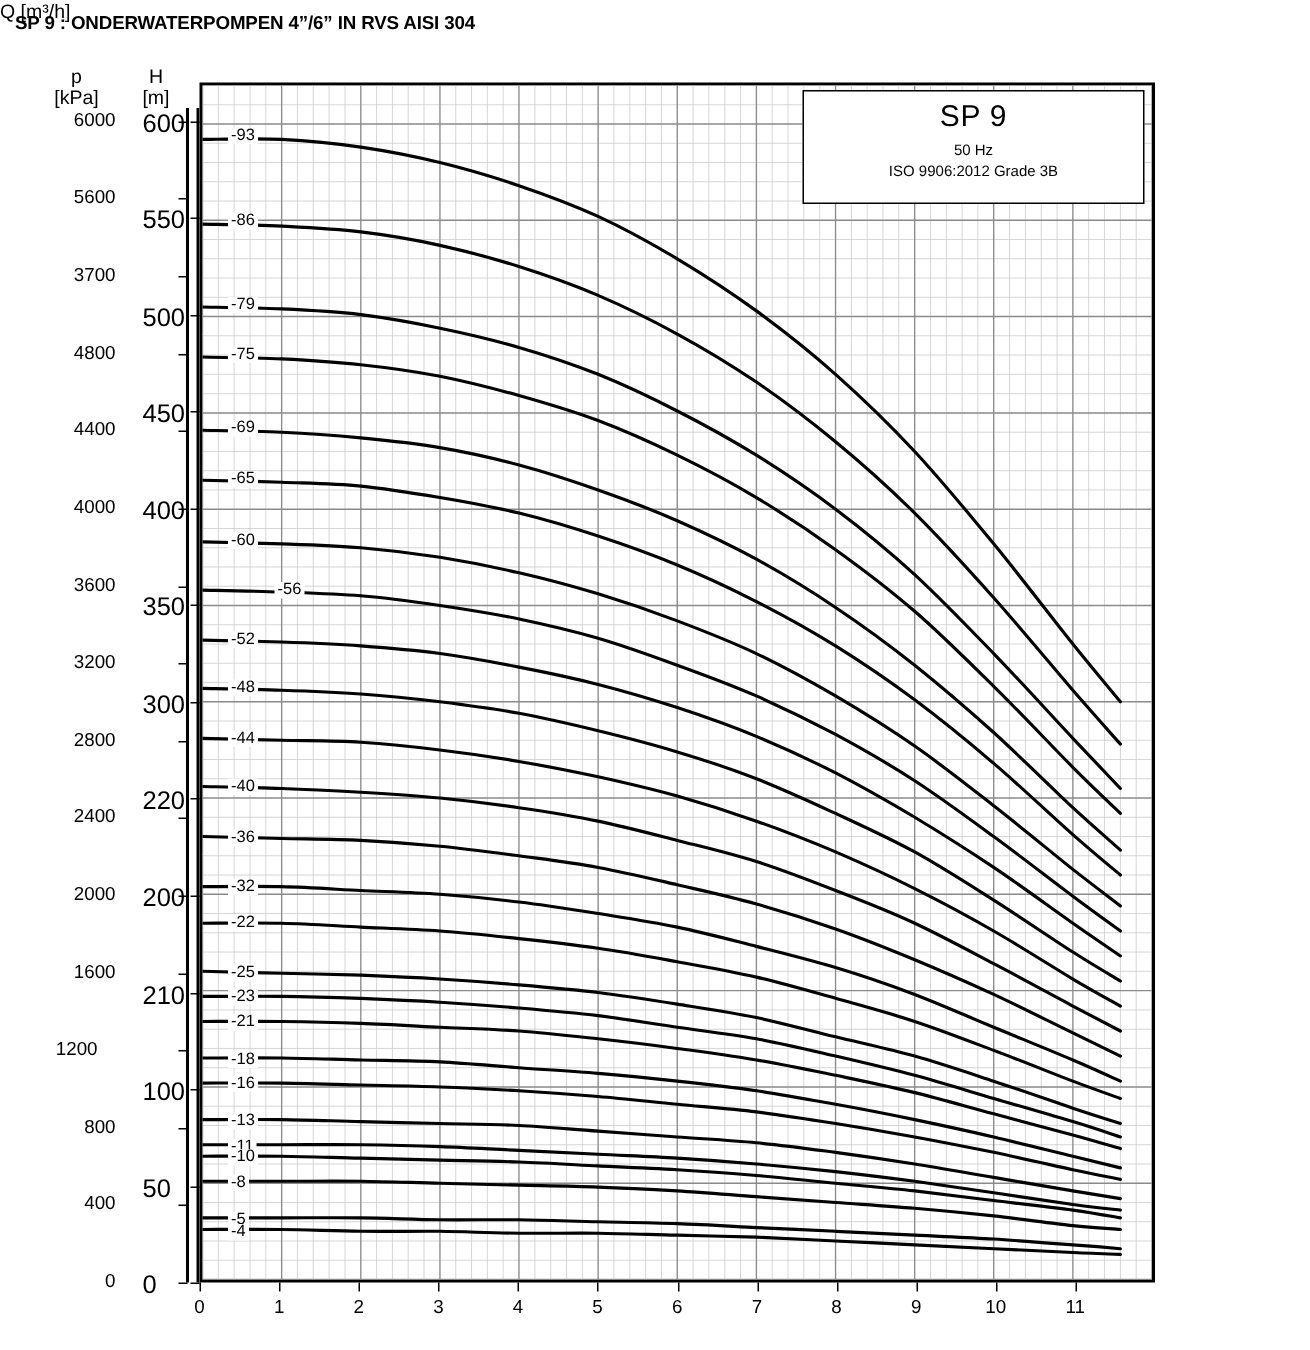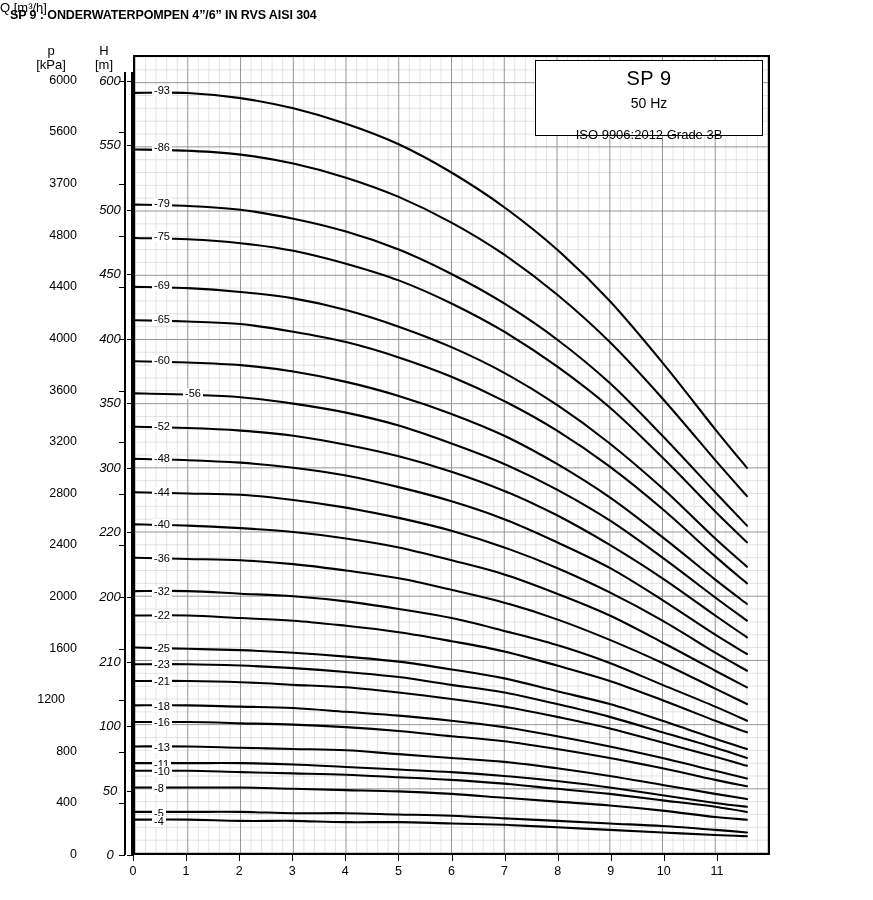--- a/index.html
+++ b/index.html
@@ -18,21 +18,21 @@
   }
   #gridsvg{position:absolute;left:0;top:0;width:100%;height:100%;}
 
   
   .axname{position:absolute;font-size:13px;text-align:center;line-height:14px;}
   #p-name{left:28px;top:44px;width:46px;}
   #h-name{left:84px;top:44px;width:40px;}
   #q-name{left:775px;top:872px;width:90px;text-align:left;font-size:13px;}
 
   .ptick{position:absolute;font-size:12.5px;text-align:right;width:52px;}
-  .htick{position:absolute;font-size:13px;text-align:center;width:30px;font-style:italic;}
+  .htick{position:absolute;font-size:17px;text-align:left;width:30px;}
   .qtick{position:absolute;font-size:12.5px;text-align:center;width:30px;}
 
   .ptickmark{position:absolute;height:1px;background:#000;}
   .htickmark{position:absolute;height:1px;background:#000;}
   .qtickmark{position:absolute;width:1px;background:#000;}
 
   
   .axstem{position:absolute;width:1.5px;background:#000;}
 
   
@@ -41,22 +41,22 @@
     padding:0 2px;line-height:11px;
   }
 
   
   #legend{
     position:absolute;left:535px;top:60px;width:228px;height:76px;
     border:1.5px solid #000;background:#fff;box-sizing:border-box;
     text-align:center;
   }
   #legend .l1{font-size:20px;margin-top:6px;letter-spacing:0.5px;}
-  #legend .l2{font-size:14px;margin-top:5px;}
-  #legend .l3{font-size:13px;margin-top:16px;}
+  #legend .l2{font-size:10px;margin-top:5px;}
+  #legend .l3{font-size:10px;margin-top:3px;}
 </style>
 </head>
 <body>
 
 <div id="title">SP 9 : ONDERWATERPOMPEN 4”/6” IN RVS AISI 304</div>
 
 <div class="axname" id="p-name">
   <div>p</div>
   <div>[kPa]</div>
 </div>

